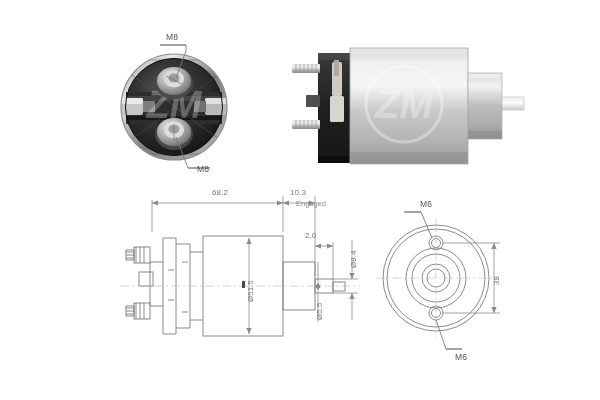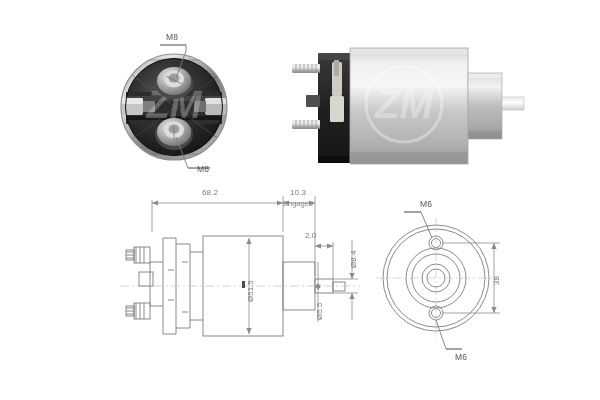--- a/index.html
+++ b/index.html
@@ -311,25 +311,25 @@
 </svg>
 
 <div class="lbl tag" style="left:158px;top:32px;">M8</div>
 
 <div class="lbl tag" style="left:189px;top:164px;">M8</div>
 
 <div class="lbl tag" style="left:412px;top:199px;">M6</div>
 
 <div class="lbl tag" style="left:447px;top:352px;">M6</div>
 
-<div class="lbl dim" style="left:202px;top:188px;">68.2</div>
+<div class="lbl dim" style="left:212px;top:188px;">68.2</div>
 
 <div class="lbl dim" style="left:290px;top:188px;">10.3</div>
 
-<div class="lbl sub" style="left:283px;top:199px;text-align:right;">Engaged</div>
+<div class="lbl sub" style="left:296px;top:199px;text-align:right;">Engaged</div>
 
 <div class="lbl dim" style="left:305px;top:231px;">2.0</div>
 
 <div class="lbl dimv" style="left:246px;top:302px;transform:rotate(-90deg);">Ø51.5</div>
 
 <div class="lbl dimv" style="left:349px;top:268px;transform:rotate(-90deg);">Ø8.4</div>
 
 <div class="lbl dimv" style="left:315px;top:320px;transform:rotate(-90deg);">Ø5.5</div>
 
 <div class="lbl dimv" style="left:492px;top:285px;transform:rotate(-90deg);">38</div>

